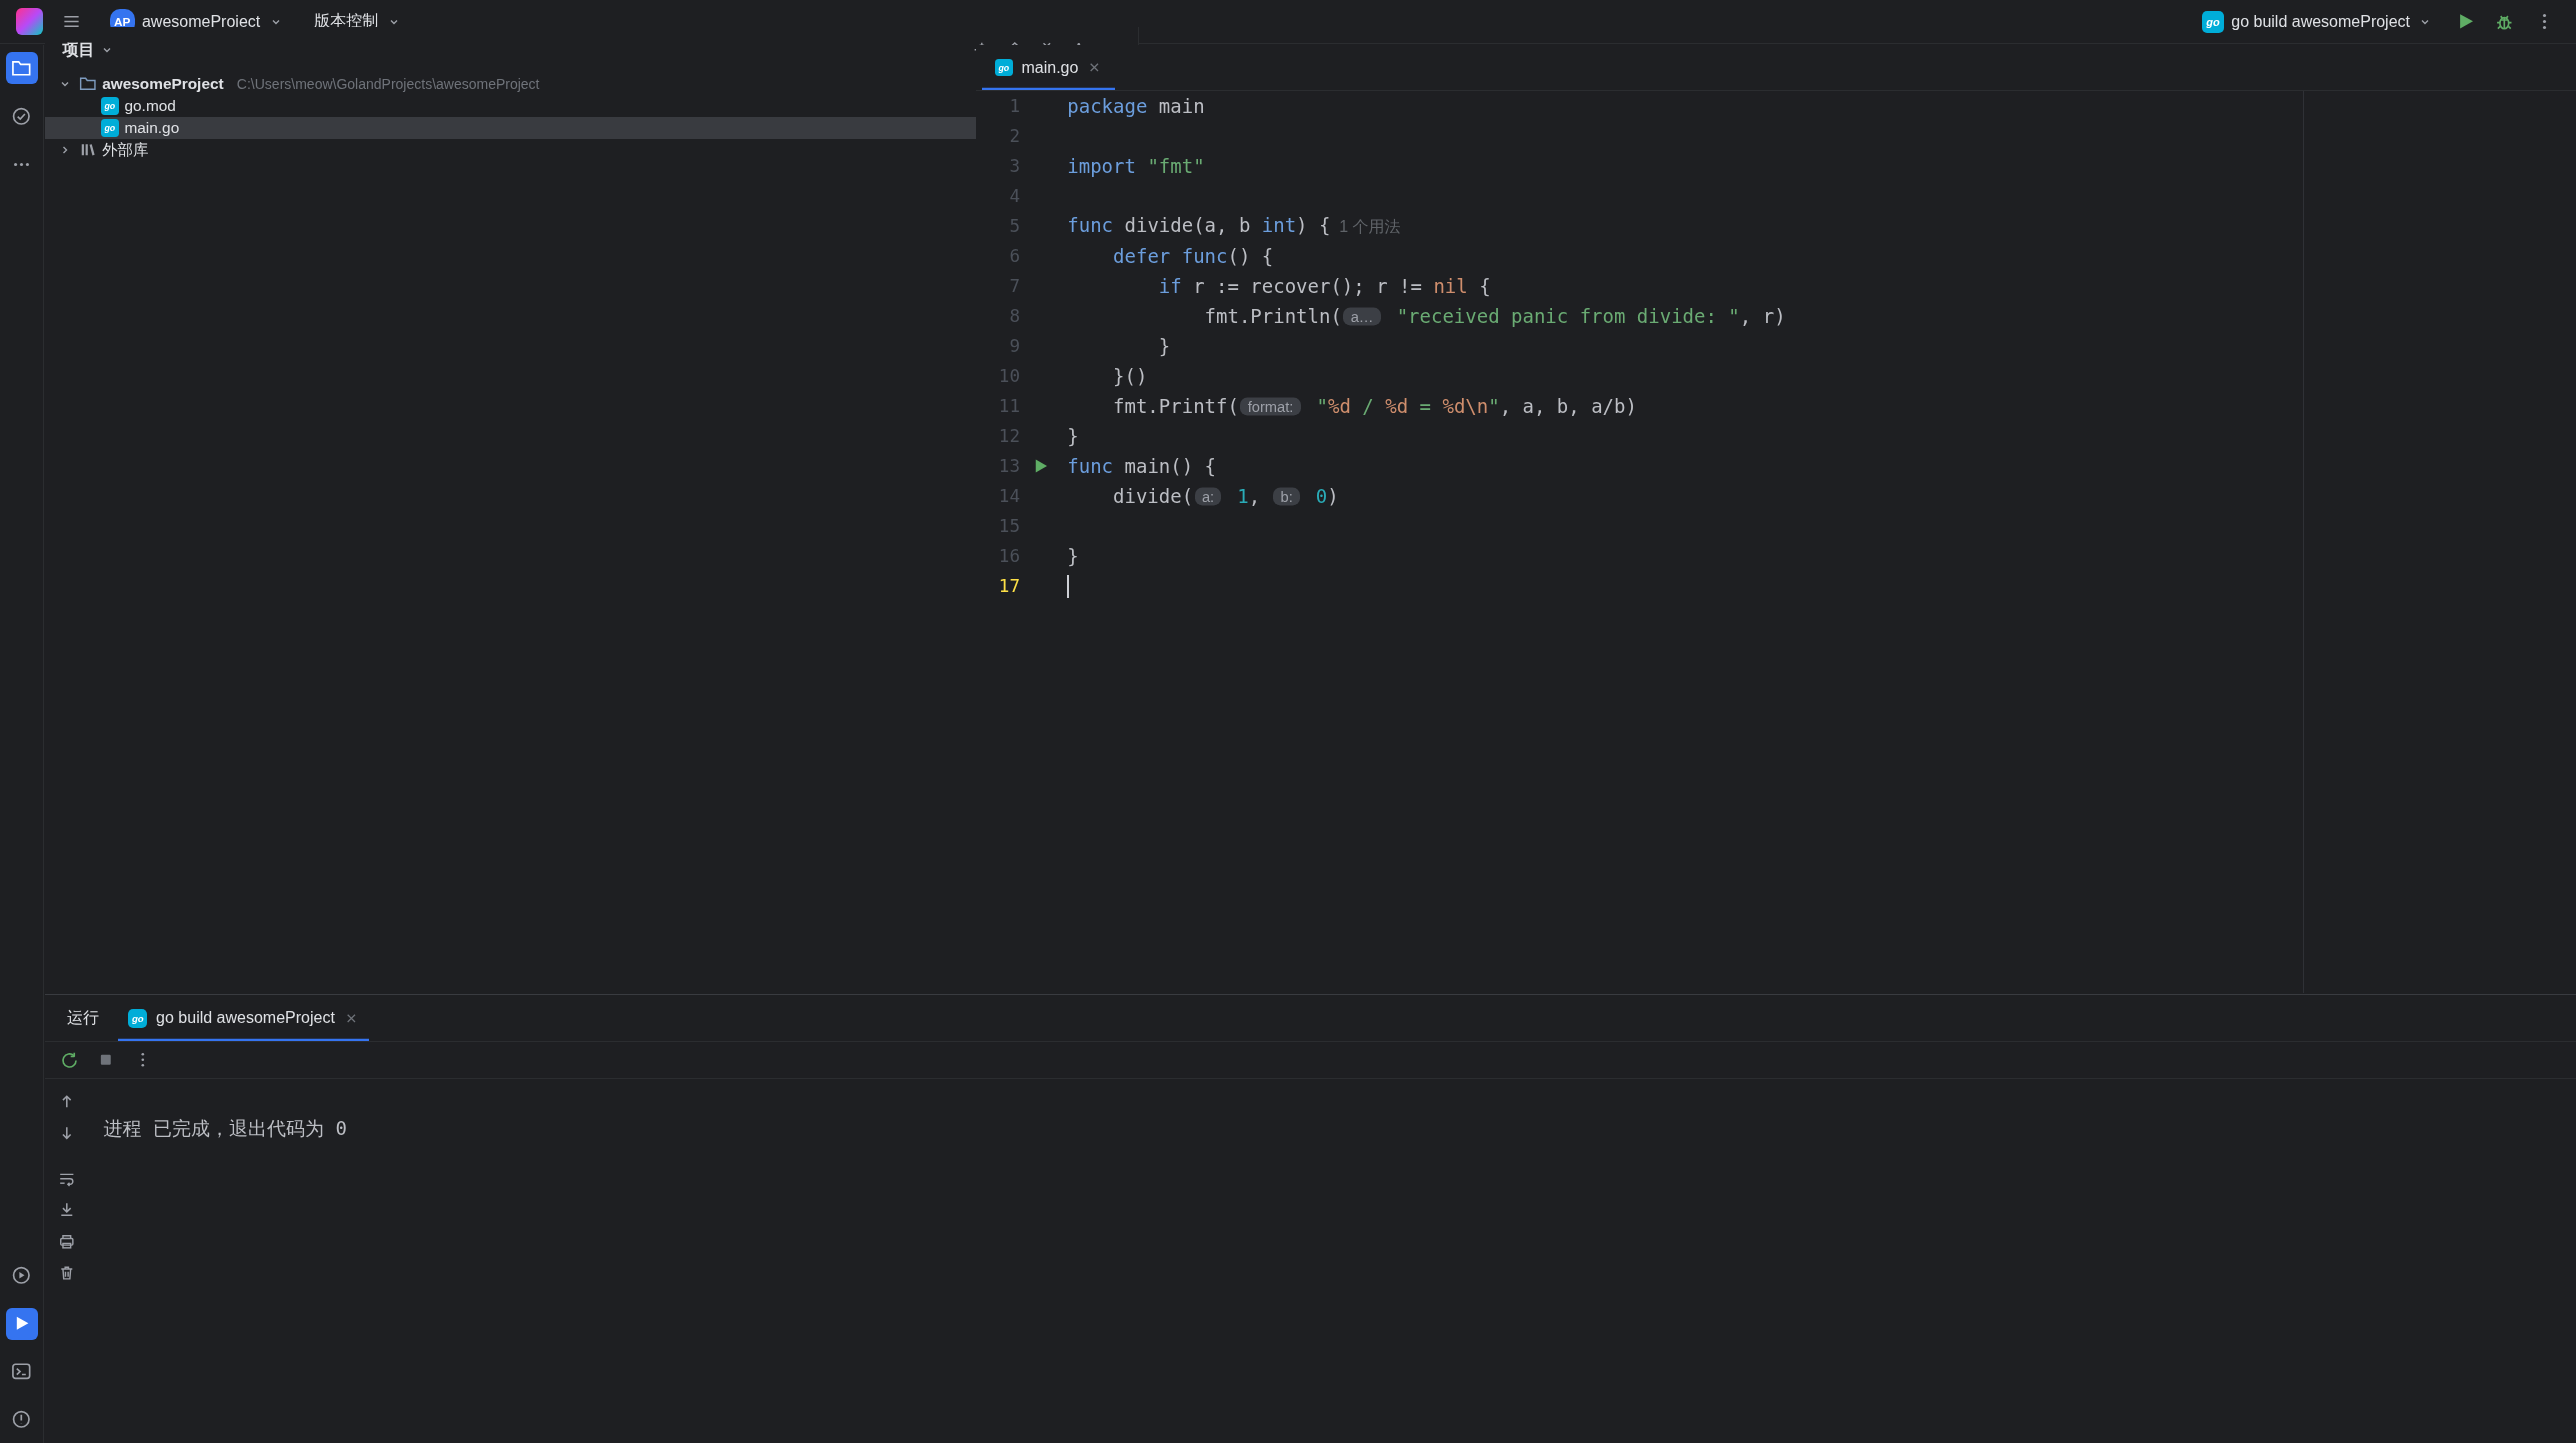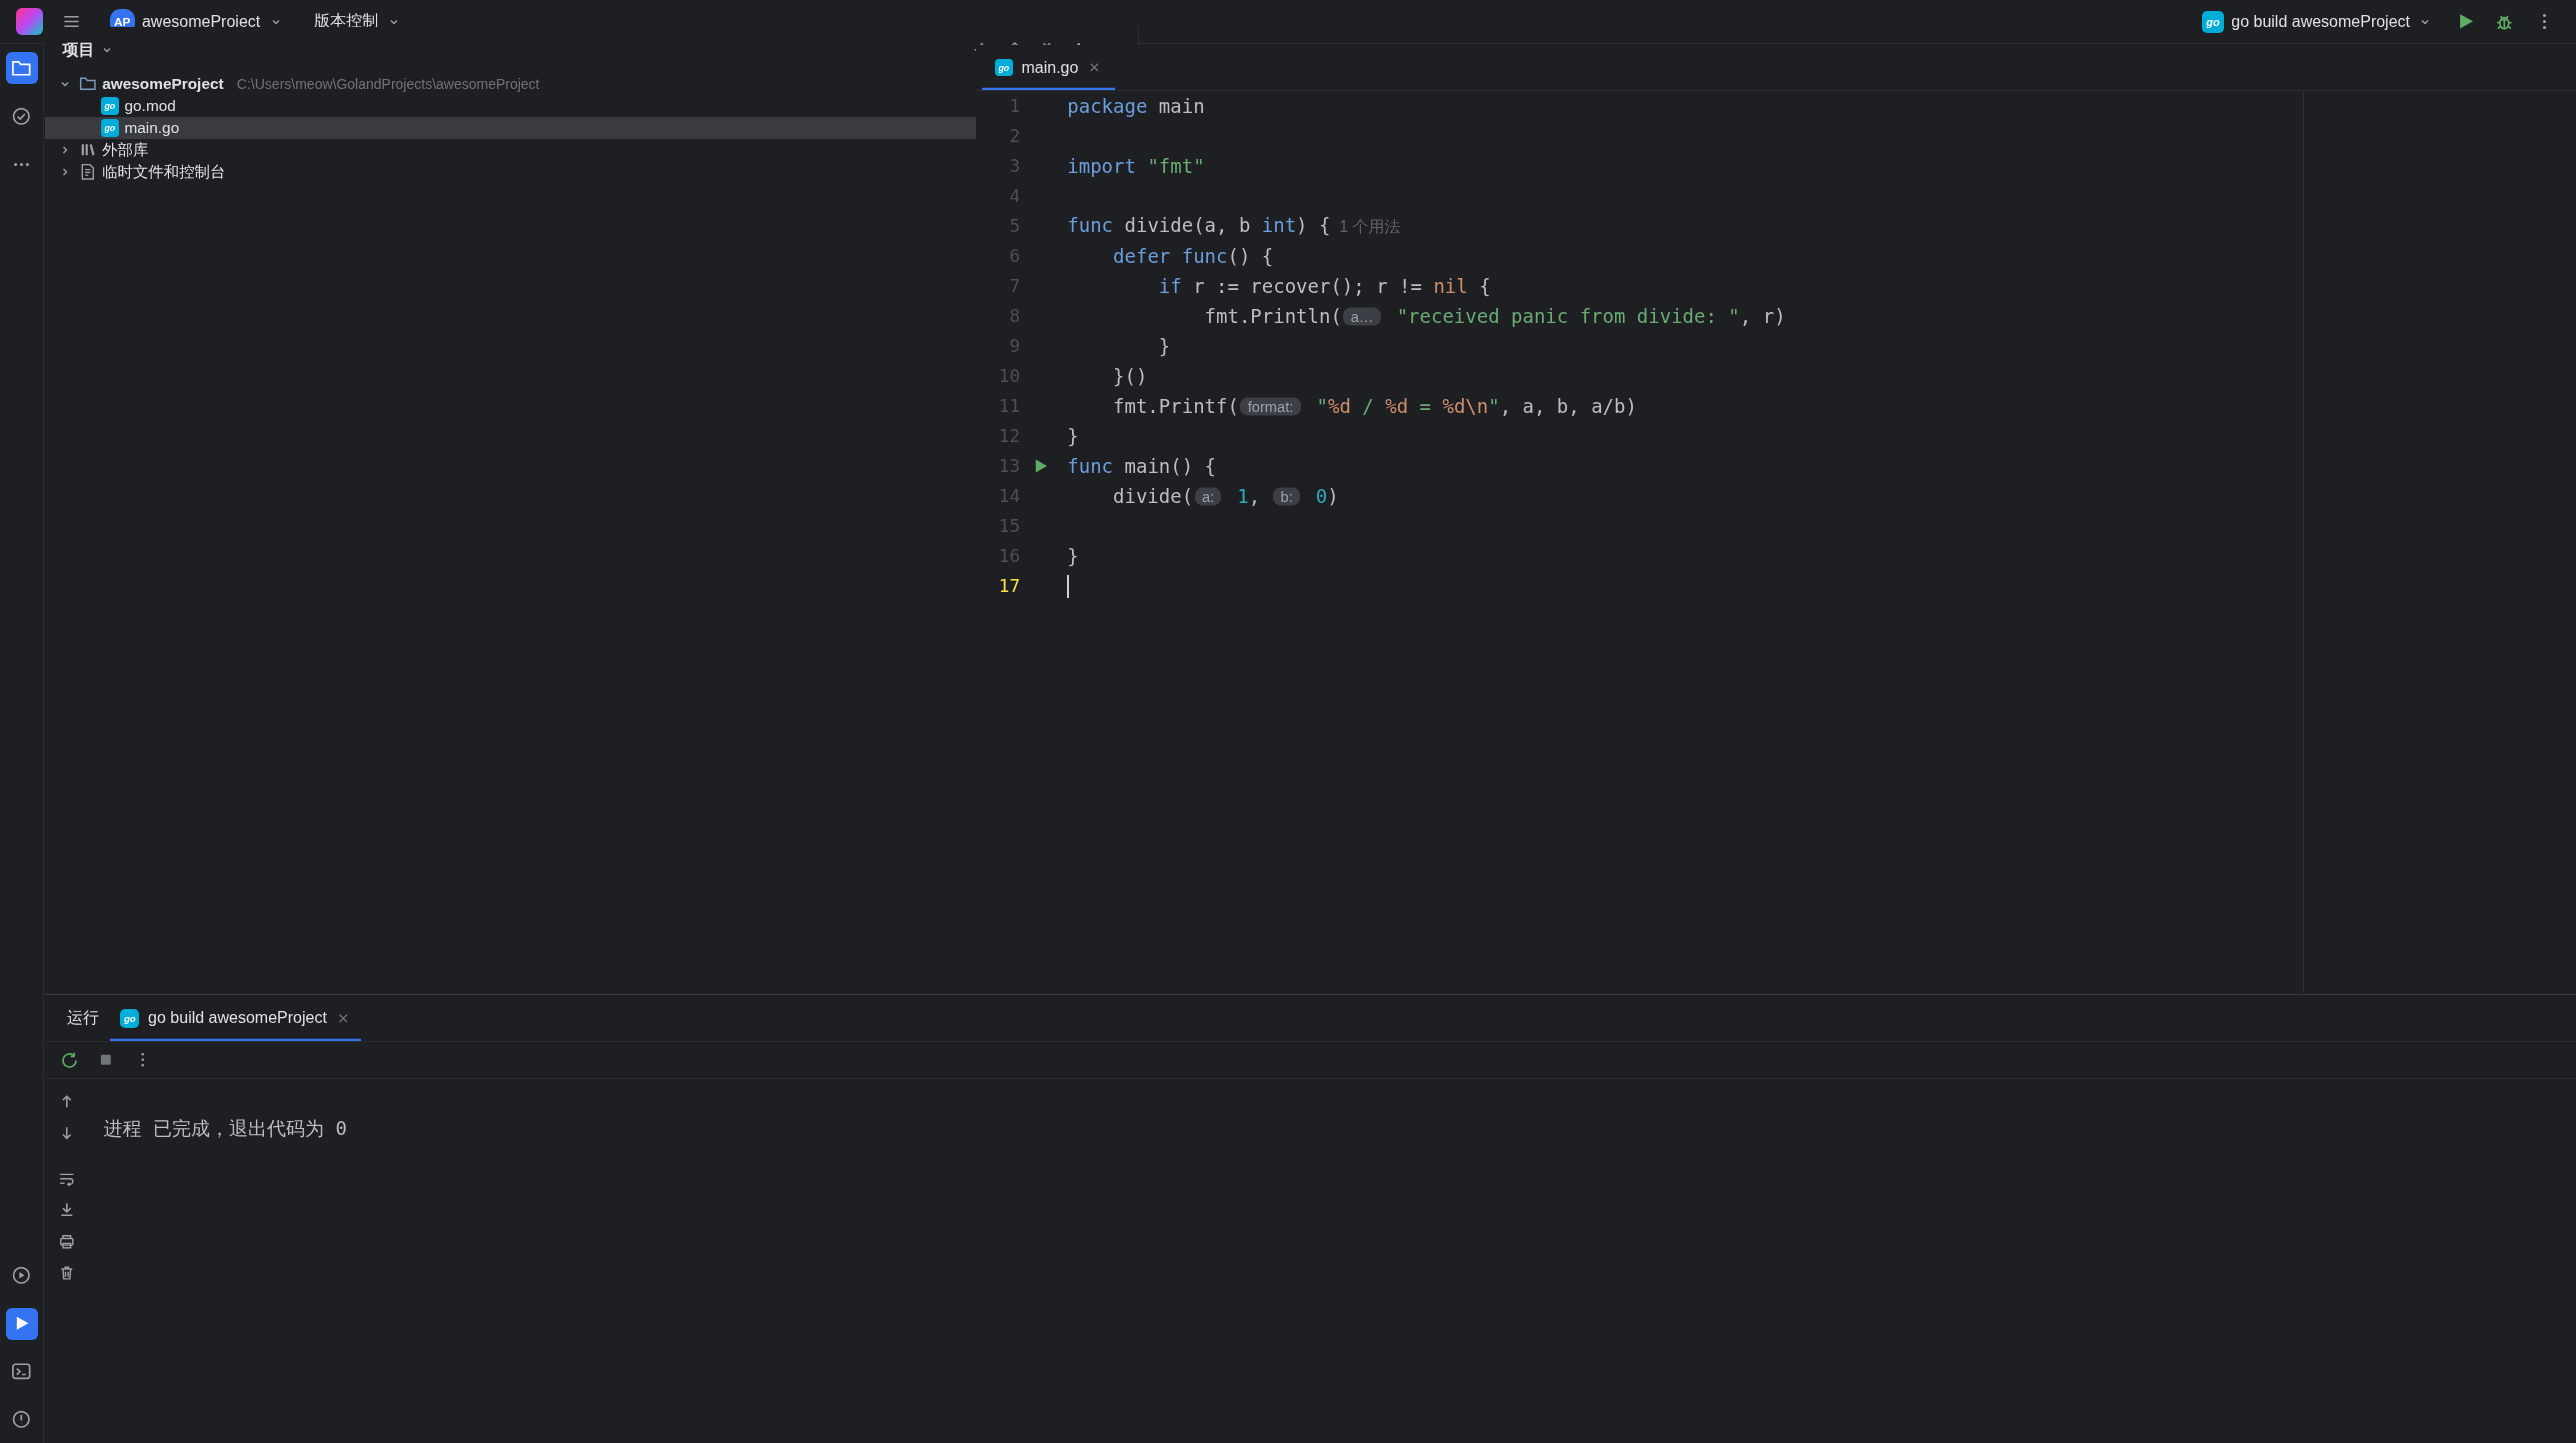--- a/index.html
+++ b/index.html
@@ -71,21 +71,21 @@
   .tok-u { color:#5F6368; font-size:16px; font-family:"Liberation Sans","DejaVu Sans",sans-serif; margin-left:8.8px; }
   .tok-chip { display:inline-block; background:#3C3F45; color:#9DA0A8; border-radius:7.3px; padding:0.7px 7.3px;
               font-size:14.7px; font-family:"Liberation Sans","DejaVu Sans",sans-serif; margin:0 4.4px 0 1.5px;
               transform:translateY(-1.5px); }
   .tok-dim { color:#6F737A; }
   .caret { display:inline-block; width:1.5px; height:23.5px; background:#CED0D6; vertical-align:middle; }
 
   
   .bottom-panel { position:absolute; left:45px; right:0; top:994px; bottom:0; border-top:0.7px solid #393B40;
                   background:#1E1F22; }
-  .bp-header { height:47px; display:flex; align-items:stretch; gap:11px; padding-left:22px;
+  .bp-header { height:47px; display:flex; align-items:stretch; gap:19px; padding-left:22px;
                border-bottom:0.7px solid #2B2D30; }
   .bp-title { font-size:16px; color:#DFE1E5; align-self:center; }
   .bp-tab { display:flex; align-items:center; gap:8.8px; padding:0 10.3px; font-size:16px; color:#DFE1E5;
             box-shadow:inset 0 -2.2px 0 #3574F0; }
   .bp-toolbar { height:37px; display:flex; align-items:center; gap:8.8px; padding-left:10.3px;
                 border-bottom:0.7px solid #2B2D30; }
   .bp-toolbar .ibtn { width:28px; height:28px; }
   .console-wrap { position:absolute; left:0; top:85px; right:0; bottom:0; display:flex; }
   .console-gutter { width:44px; flex:none; display:flex; flex-direction:column; align-items:center;
                     padding-top:8.8px; gap:6.6px; }
@@ -256,30 +256,20 @@
     </div>
     <div class="trow">
       <svg class="chev" style="transform:rotate(-90deg)" viewBox="0 0 16 16">
           <path d="M5 6.5l3 3 3-3" stroke="#9DA0A8" stroke-width="1.4" fill="none"></path>
         </svg>
       <svg width="17.6" height="17.6" viewBox="0 0 16 16" fill="#9DA0A8">
           <path d="M2.5 3h2v10h-2zM6 3h2v10H6zM9.6 3.4l2-.5 2.6 9.7-2 .5z"></path>
         </svg>
       <span class="tname">外部库</span>
     </div>
-    <div class="trow">
-      <svg class="chev" style="transform:rotate(-90deg)" viewBox="0 0 16 16">
-          <path d="M5 6.5l3 3 3-3" stroke="#9DA0A8" stroke-width="1.4" fill="none"></path>
-        </svg>
-      <svg width="17.6" height="17.6" viewBox="0 0 16 16" fill="none" stroke="#9DA0A8" stroke-width="1.3">
-          <path d="M3 1.5h7l3 3v10H3z"></path>
-          <path d="M5.5 6h5M5.5 8.5h5M5.5 11h3"></path>
-        </svg>
-      <span class="tname">临时文件和控制台</span>
-    </div>
   </div>
 </div>
 
 <div class="editor">
   <div class="tabbar">
     <div class="tab">
       <span class="go-file">go</span>
       <span>main.go</span>
       <svg width="14.7" height="14.7" viewBox="0 0 16 16">
           <path d="M4 4l8 8M12 4l-8 8" stroke="#6F737A" stroke-width="1.4"></path>

